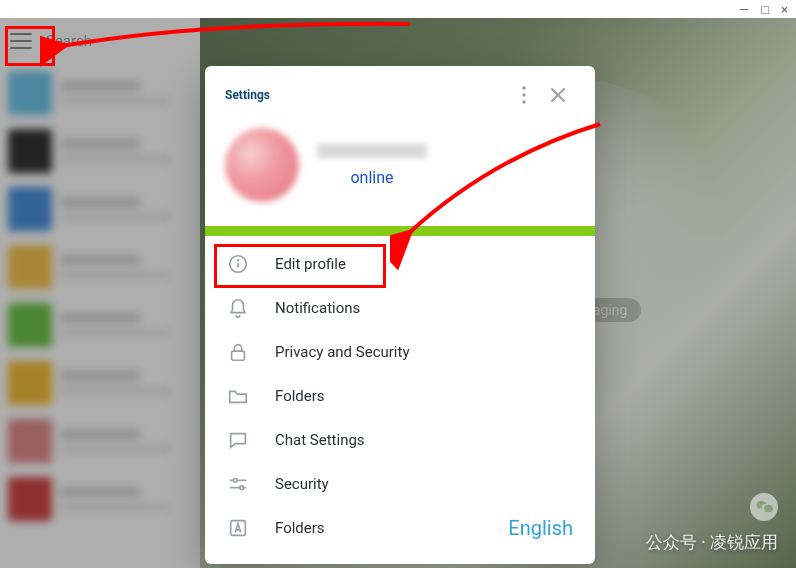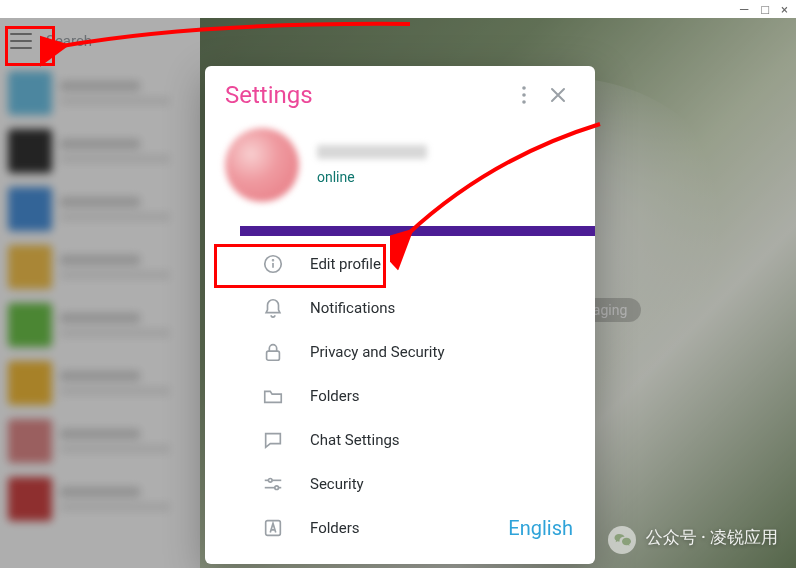--- a/index.html
+++ b/index.html
@@ -31,42 +31,42 @@
   .bg { position:absolute; inset:0; background: linear-gradient(135deg, #6b8060 0%, #8aa07a 30%, #d9e4c8 55%, #f5f8ee 70%, #7a926a 100%); }
   .bg::after { content:""; position:absolute; right:40px; top:60px; width:380px; height:380px; border-radius:50%; background: radial-gradient(circle at 40% 40%, rgba(255,255,255,0.95) 0%, rgba(255,255,255,0.6) 30%, transparent 60%); }
   .main-label { position:absolute; top:280px; left:355px; color:#fff; background:rgba(0,0,0,0.18); padding:4px 14px; border-radius:14px; font-size:14px; }
 
   
   .overlay { position:absolute; inset:0; background:rgba(0,0,0,0.30); }
 
   
   .modal { position:absolute; top:48px; left:205px; width:390px; background:#fff; border-radius:6px; box-shadow:0 12px 40px rgba(0,0,0,0.3); padding-bottom:8px; }
   .modal-header { display:flex; align-items:center; height:58px; padding:0 20px; }
-  .modal-title { font-size:24px; font-weight:400; color:#ec4899; flex:1; }
+  .modal-title { font-size:12px; font-weight:700; color:#0c4a6e; flex:1; }
   .icon-btn { width:34px; height:34px; display:flex; align-items:center; justify-content:center; border-radius:50%; cursor:pointer; color:#9aa0a6; }
 
   .profile { display:flex; align-items:center; gap:18px; padding:4px 20px 24px 20px; }
   .pf-avatar { width:74px; height:74px; border-radius:50%; background: radial-gradient(circle at 35% 35%, #f8cfd0 0%, #ef9aa0 40%, #e6767f 100%); filter: blur(3px); }
   .pf-name { width:110px; height:14px; background:#d7d7d7; border-radius:2px; filter: blur(3px); margin-bottom:10px; }
-  .pf-status { color:#0f766e; font-size:14px; }
-
-  .section { border-top:10px solid #4c1d95;margin-left:35px; }
+  .pf-status { color:#1d4ed8; font-size:16px;text-align:center; }
+
+  .section { border-top:10px solid #84cc16; }
   .menu { list-style:none; padding:6px 0; }
   .menu-item { display:flex; align-items:center; height:44px; padding:0 22px; gap:26px; cursor:pointer; color:#2a2f33; font-size:15px; }
   .menu-icon { width:22px; height:22px; color:#9aa0a6; display:flex; align-items:center; justify-content:center; }
   .menu-item .spacer { flex:1; }
   .val { color:#2fa3d9; font-size:20px; }
 
   .edit-highlight { position:absolute; top:226px; left:214px; width:172px; height:44px; border:3px solid #ff0000; pointer-events:none; }
 
   
   .arrow { position:absolute; pointer-events:none; }
 
   
-  .watermark { position:absolute; right:18px; bottom:14px; display:flex; align-items:flex-start; gap:10px; color:rgba(255,255,255,0.9); font-size:17px; font-weight:500; text-shadow:0 1px 4px rgba(0,0,0,0.4); }
+  .watermark { position:absolute; right:18px; bottom:14px; display:flex; align-items:flex-end; gap:10px; color:rgba(255,255,255,0.9); font-size:17px; font-weight:500; text-shadow:0 1px 4px rgba(0,0,0,0.4);flex-direction:column; }
   .wm-icon { width:28px; height:28px; border-radius:50%; background:rgba(255,255,255,0.55); display:flex; align-items:center; justify-content:center; }
   .wm-icon svg { width:18px; height:18px; fill:#8aa07a; }
 </style>
 </head>
 <body>
 
 <div class="titlebar">
   <span>—</span>
   <span>□</span>
   <span>×</span>

